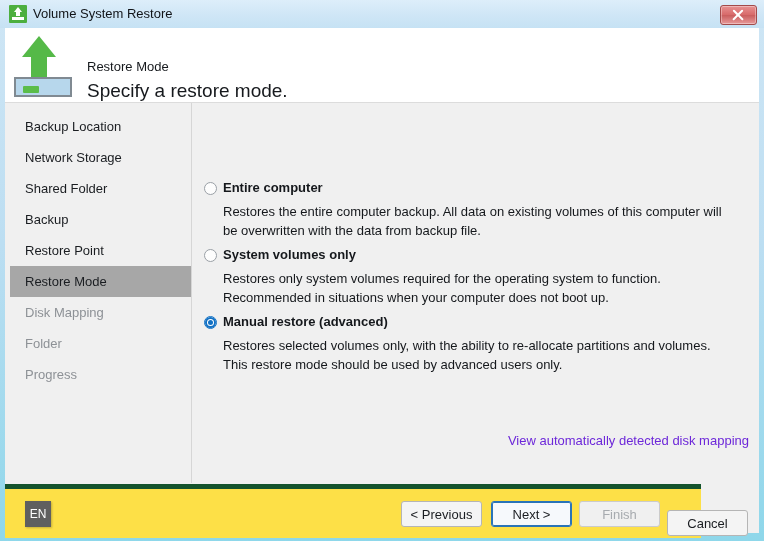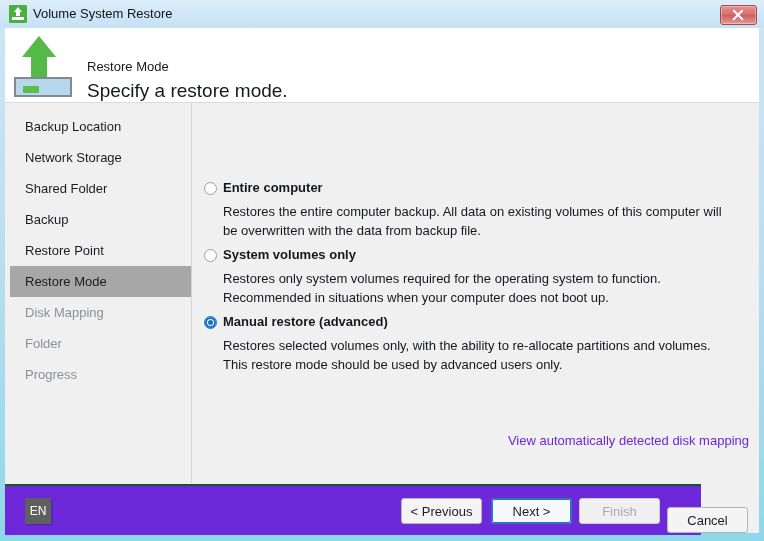--- a/index.html
+++ b/index.html
@@ -250,22 +250,22 @@
     cursor: pointer;
     white-space: nowrap;
   }
 
   
   #footer {
     position: absolute;
     left: 0; top: 456px;
     width: 696px;
     height: 49px;
-    background: #6d28d9;
-    border-top: 2px solid #14532d;
+    background: #fde047;
+    border-top: 5px solid #14532d;
   }
   #lang-badge {
     position: absolute;
     left: 20px; top: 12px;
     width: 26px; height: 26px;
     background: #5f5f5f;
     color: #ffffff;
     font-size: 12px;
     text-align: center;
     line-height: 26px;

